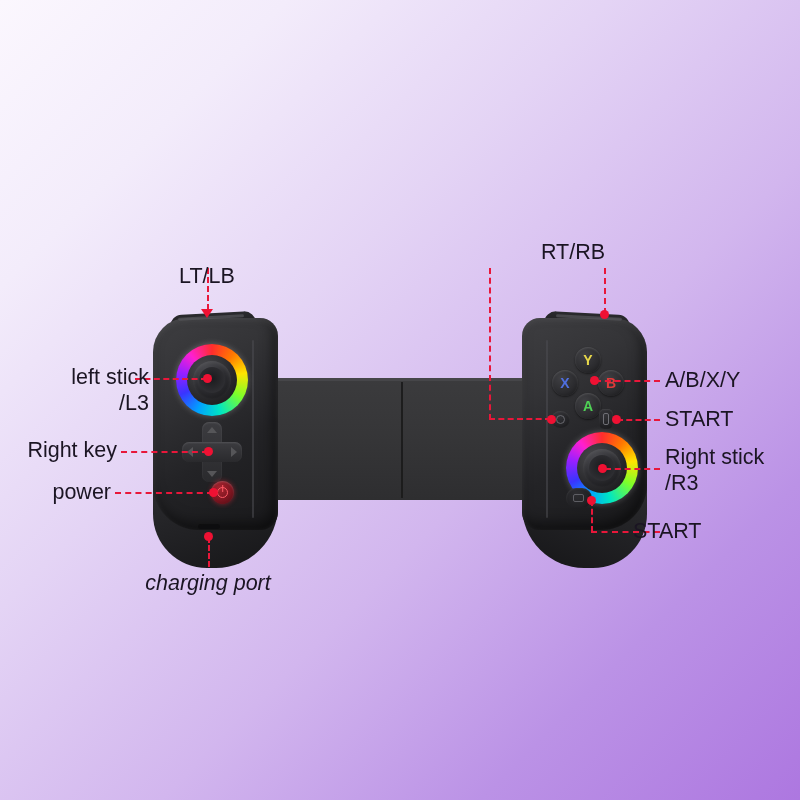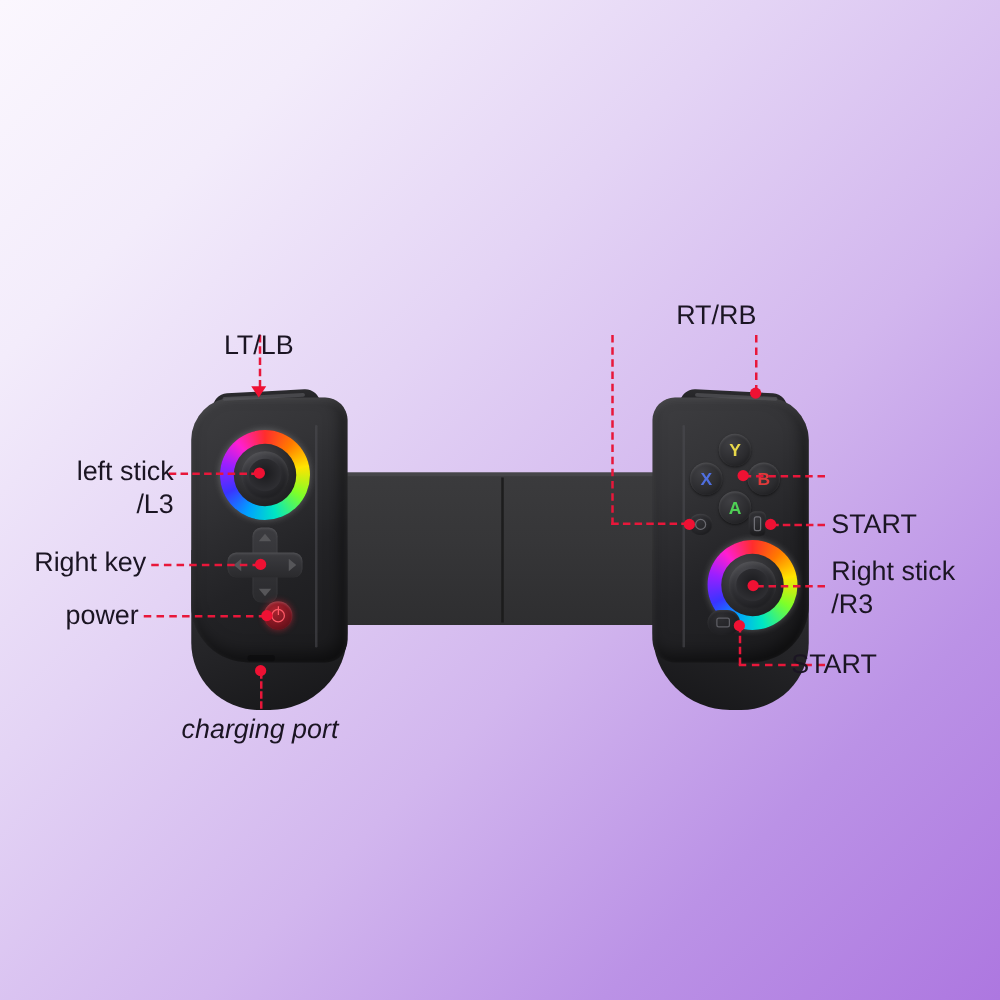--- a/index.html
+++ b/index.html
@@ -302,24 +302,25 @@
   <div class="hline" style="left:605px;top:468px;width:55px;"></div>
   <div class="dot" style="left:598px;top:464px;"></div>
 
   <div class="vline" style="left:591px;top:500px;height:32px;"></div>
   <div class="hline" style="left:591px;top:531px;width:69px;"></div>
   <div class="dot" style="left:587px;top:496px;"></div>
 
   <div class="lbl c" style="left:152px;top:239px;width:110px;margin-top:24px;">LT/LB</div>
   <div class="lbl c" style="left:518px;top:239px;width:110px;">RT/RB</div>
 
-  <div class="lbl r" style="left:8px;top:364px;width:131px;">left stick
+  <div class="lbl r" style="left:18px;top:364px;width:131px;">left stick
 /L3</div>
   <div class="lbl r" style="left:0px;top:437px;width:117px;">Right key</div>
   <div class="lbl r" style="left:0px;top:479px;width:111px;">power</div>
   <div class="lbl c" style="left:118px;top:570px;width:180px;font-style:italic;">charging port</div>
 
+  <div class="lbl l" style="left:665px;top:367px;width:135px;">A/B/X/Y</div>
   <div class="lbl l" style="left:665px;top:406px;width:135px;">START</div>
   <div class="lbl l" style="left:665px;top:444px;width:140px;">Right stick
 /R3</div>
   <div class="lbl l" style="left:633px;top:518px;width:135px;">START</div>
 
 </div>
 
 </body></html>

